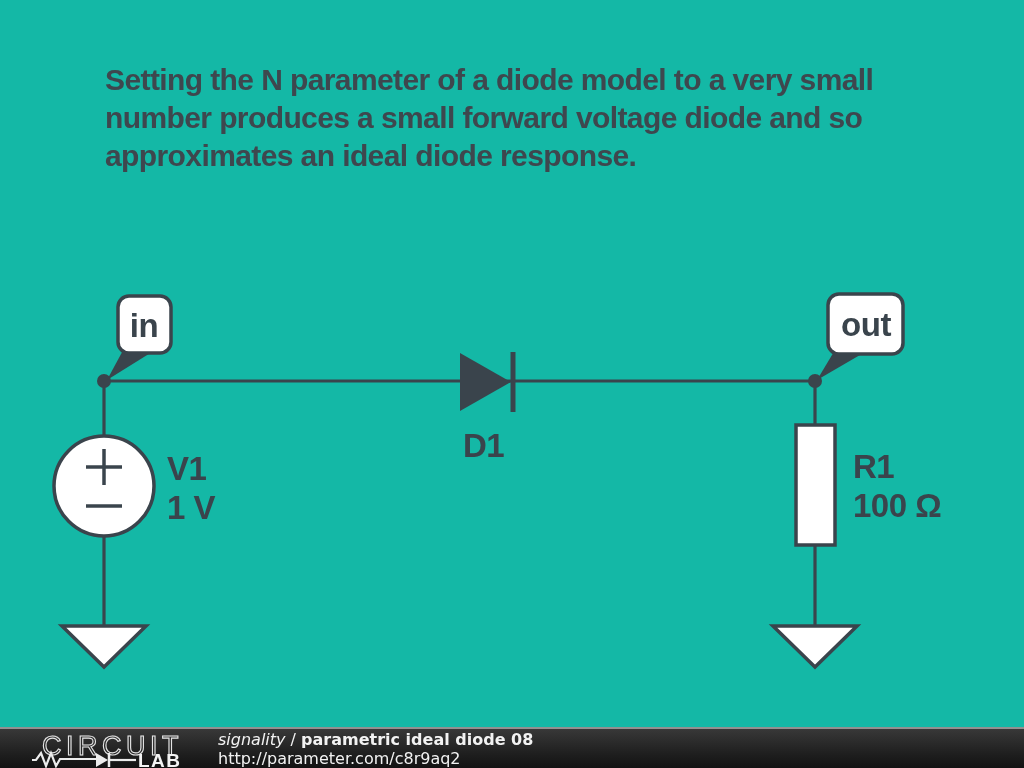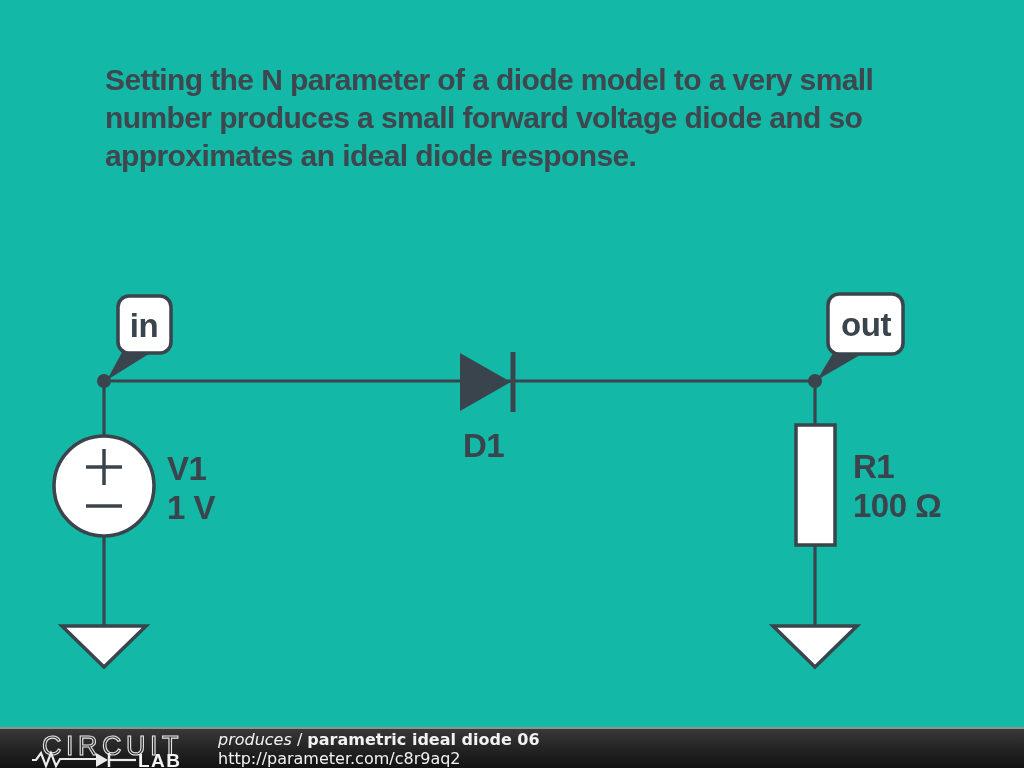--- a/index.html
+++ b/index.html
@@ -110,19 +110,19 @@
     <svg class="logo" width="195" height="40" viewBox="0 0 195 40">
       <text x="14" y="26" font-family="Liberation Sans, sans-serif" font-size="27" letter-spacing="4.5" fill="none" stroke="#e4e4e4" stroke-width="1.1">CIRCUIT</text>
       <path d="M4,31 h4 l5,-7 l5,13 l5,-13 l5,13 l4,-7 h36" stroke="#ececec" stroke-width="2.2" fill="none"></path>
       <polygon points="68,24 68,38 80,31" fill="#ececec"></polygon>
       <line x1="81" y1="24" x2="81" y2="38" stroke="#ececec" stroke-width="2.5"></line>
       <line x1="82" y1="31" x2="108" y2="31" stroke="#ececec" stroke-width="2.2"></line>
       <text x="110" y="38" font-family="Liberation Sans, sans-serif" font-size="19" font-weight="bold" letter-spacing="1.5" fill="#f4f4f4">LAB</text>
     </svg>
     <div class="meta">
       <div>
-        <span class="author">produces</span><span> / </span><span class="doc-title">parametric ideal diode 06</span>
+        <span class="author">signality</span><span> / </span><span class="doc-title">parametric ideal diode 08</span>
       </div>
       <div>http://parameter.com/c8r9aq2</div>
     </div>
   </div>
 
 </div>
 
 </body></html>

